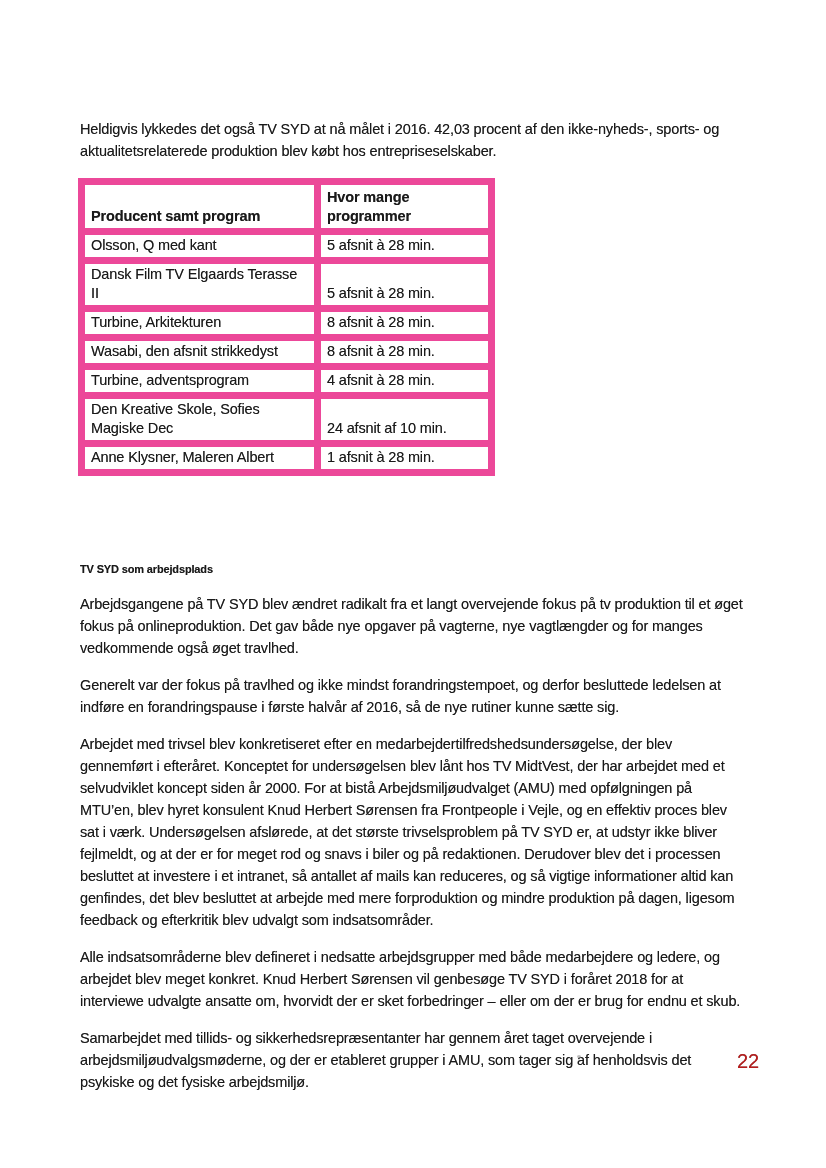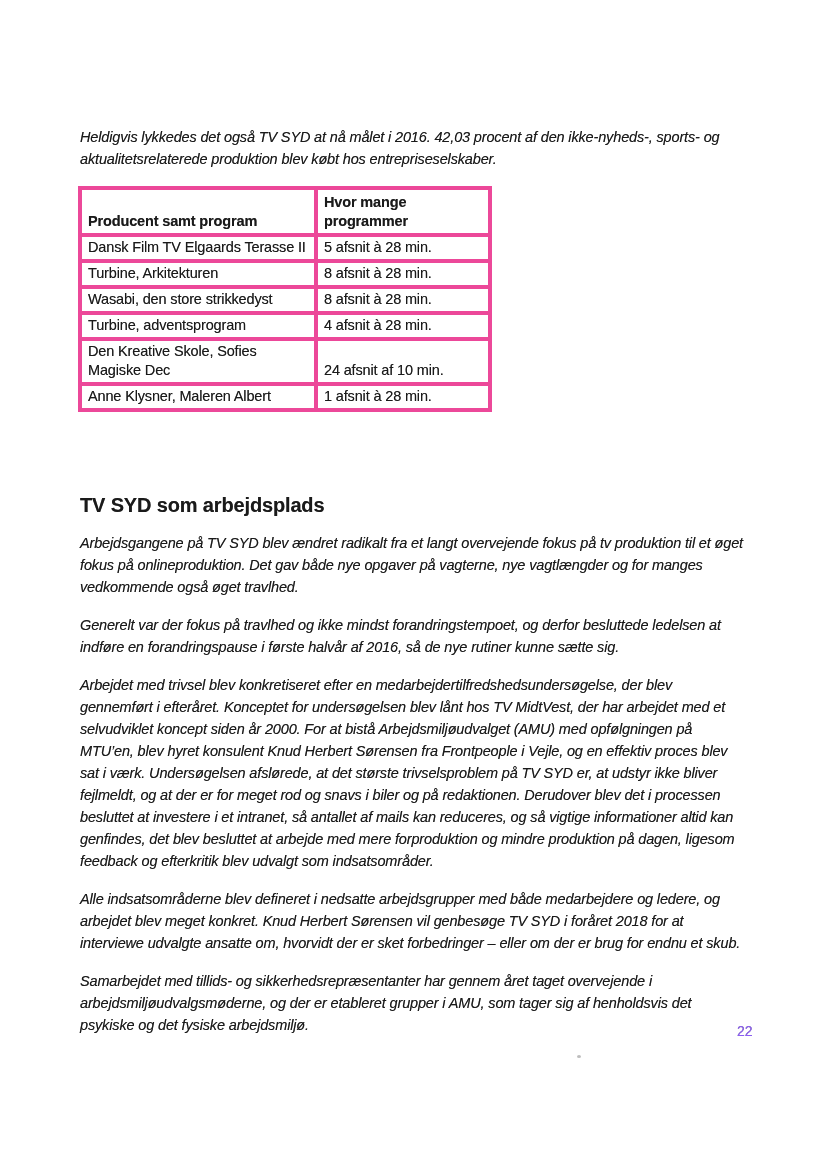--- a/index.html
+++ b/index.html
@@ -20,63 +20,62 @@
     color: #1a1a1a;
     text-shadow: 0 0 0.5px rgba(20,20,20,0.55);
   }
   .content {
     position: absolute;
     top: 110px;
     left: 80px;
     width: 668px;
   }
   .para {
-    margin: 16px 0 15px 0;
-    font-style: italic;
+    margin: 8px 0 15px 0;
   }
   .table-caption {
     margin: 0 0 14px 0;
   }
   table.production {
     border-collapse: collapse;
     table-layout: fixed;
     width: 410px;
     margin: 16px 0 0 -2px;
     font-size: 14.5px;
     line-height: 19px;
   }
   table.production th,
   table.production td {
-    border: 4px solid #ec4899;
+    border: 7px solid #ec4899;
     padding: 1px 6px 2px 6px;
     text-align: left;
     vertical-align: bottom;
     overflow: hidden;
   }
   table.production th {
     font-weight: bold;
     height: 40px;
   }
   table.production td {
     height: 19px;
   }
   col.col-producer { width: 236px; }
   col.col-count    { width: 174px; }
   .section-heading {
-    font-size: 20px;
+    font-size: 11px;
     font-weight: bold;
     margin: 82px 0 13px 0;
     line-height: 22px;
   }
   .page-number {
     position: absolute;
-    top: 1020px;
+    top: 1050px;
     left: 737px;
-    font-size: 14px;
-    color: #8b5cf6;
+    font-size: 20px;
+    color: #b91c1c;
   }
   .artifact-dot {
     position: absolute;
     top: 1055px;
     left: 577px;
     width: 4px;
     height: 3px;
     background: #9a9a9a;
     border-radius: 50%;
     opacity: 0.65;
@@ -97,29 +96,33 @@
         <col class="col-count">
       </colgroup>
       <thead>
         <tr>
           <th>Producent samt program</th>
           <th>Hvor mange programmer</th>
         </tr>
       </thead>
       <tbody>
         <tr>
+          <td>Olsson, Q med kant</td>
+          <td>5 afsnit à 28 min.</td>
+        </tr>
+        <tr>
           <td>Dansk Film TV Elgaards Terasse II</td>
           <td>5 afsnit à 28 min.</td>
         </tr>
         <tr>
           <td>Turbine, Arkitekturen</td>
           <td>8 afsnit à 28 min.</td>
         </tr>
         <tr>
-          <td>Wasabi, den store strikkedyst</td>
+          <td>Wasabi, den afsnit strikkedyst</td>
           <td>8 afsnit à 28 min.</td>
         </tr>
         <tr>
           <td>Turbine, adventsprogram</td>
           <td>4 afsnit à 28 min.</td>
         </tr>
         <tr>
           <td>Den Kreative Skole, Sofies Magiske Dec</td>
           <td>24 afsnit af 10 min.</td>
         </tr>

